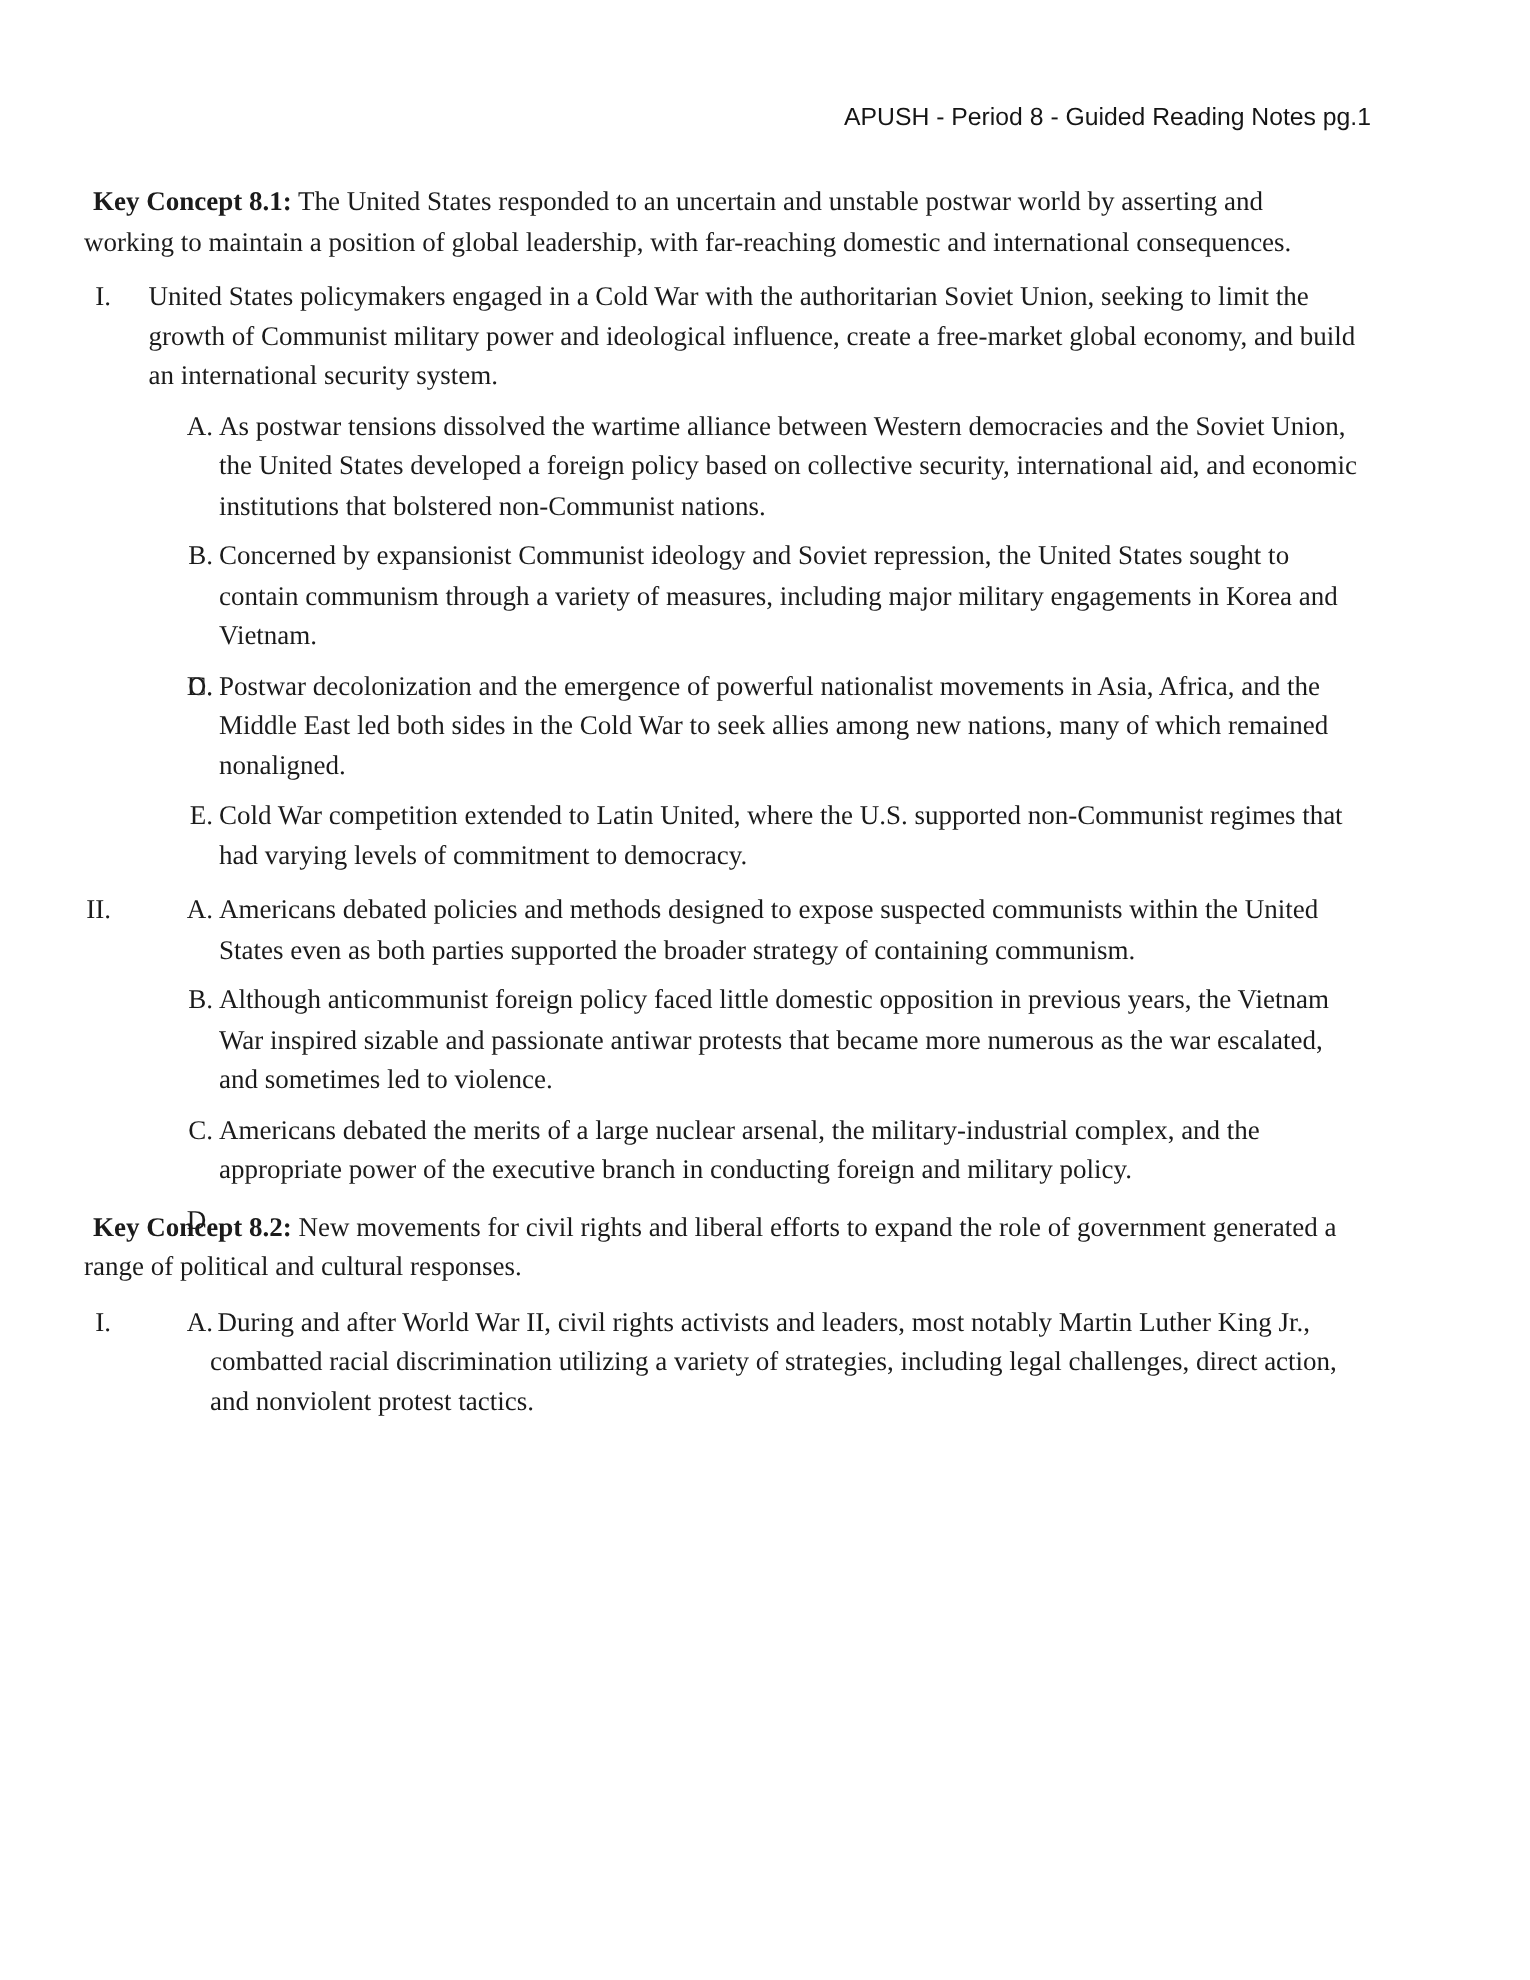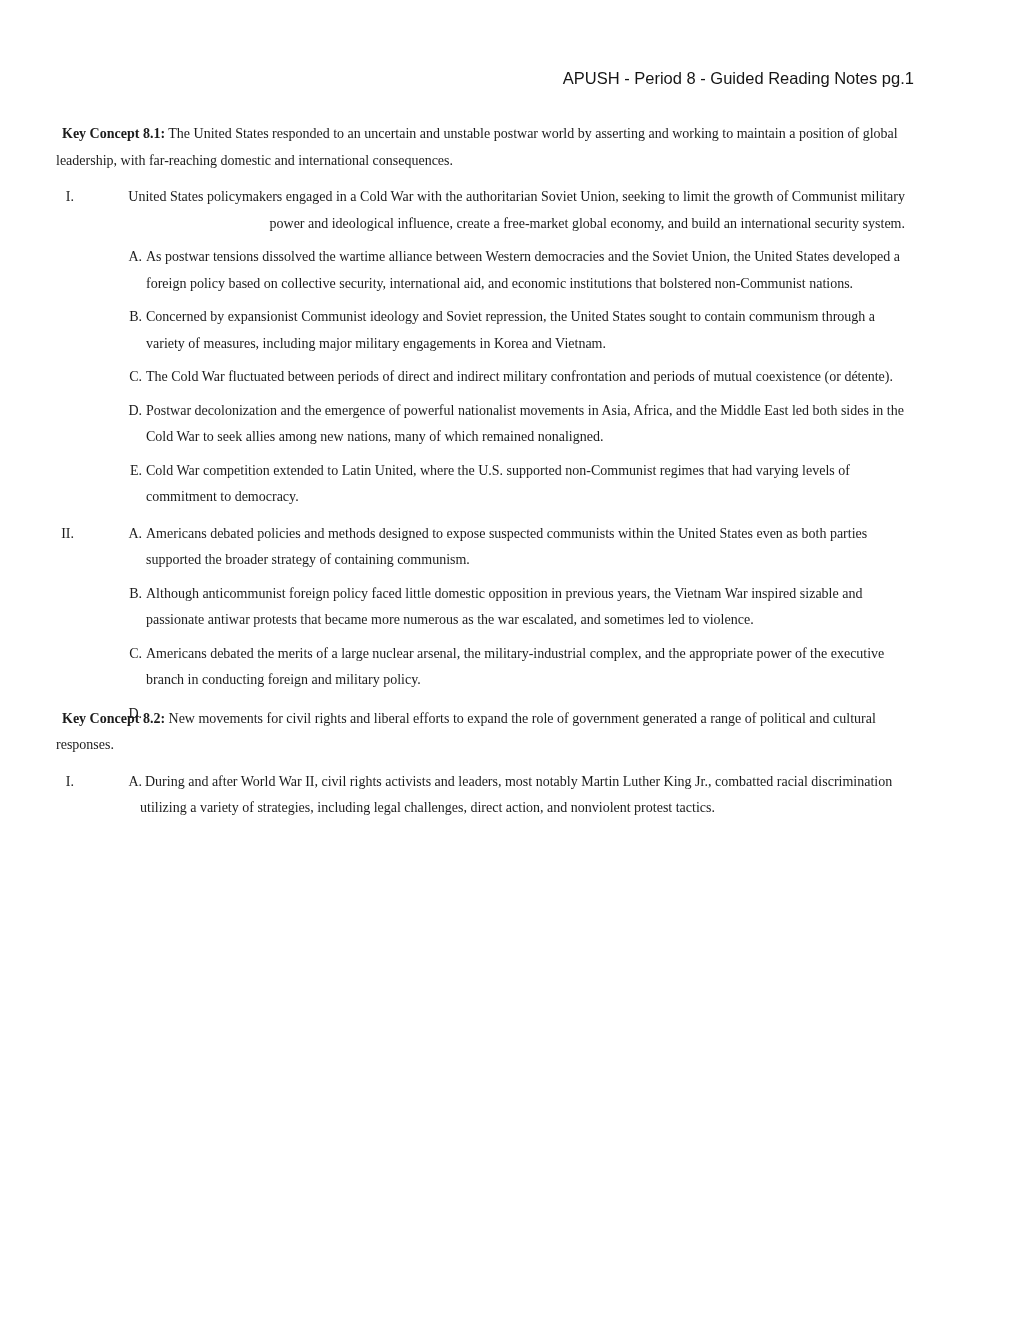--- a/index.html
+++ b/index.html
@@ -23,21 +23,21 @@
   .doc-header {
     padding: 68px 106px 0 0;
     text-align: right;
     font-family: "Liberation Sans", sans-serif;
     font-size: 16.5px;
     line-height: 21px;
     color: #151515;
   }
   .content {
     padding-top: 32px;
-    font-size: 14px;
+    font-size: 18px;
     line-height: 26.5px;
   }
   .content > :first-child { margin-top: 0; }
   p { margin: 0; }
   .kc {
     margin: 12px 115px 0 56px;
     text-indent: 6px;
   }
   .kc .b { font-weight: bold; }
   .sec {
@@ -47,21 +47,20 @@
   .sec > .num {
     position: absolute;
     left: 40px;
     top: 0;
     width: 34px;
     text-align: right;
   }
   .sec > .body {
     margin-left: 99px;
     margin-right: 115px;
-    text-align: right;
   }
   .sec.s82 > .body {
     margin-left: 105px;
     margin-right: 114px;
     text-indent: 9px;
   }
   .pt {
     position: relative;
     margin-top: 7px;
   }
@@ -105,21 +104,20 @@
       <div class="body">As postwar tensions dissolved the wartime alliance between Western democracies and the Soviet Union, the United States developed a foreign policy based on collective security, international aid, and economic institutions that bolstered non-Communist nations.</div>
     </div>
 
     <div class="pt">
       <span class="num">B.</span>
       <div class="body">Concerned by expansionist Communist ideology and Soviet repression, the United States sought to contain communism through a variety of measures, including major military engagements in Korea and Vietnam.</div>
     </div>
 
     <div class="pt">
       <span class="num">C.</span>
-      <div class="body">The Cold War fluctuated between periods of direct and indirect military confrontation and periods of mutual coexistence (or détente).</div>
     </div>
 
     <div class="pt">
       <span class="num">D.</span>
       <div class="body">Postwar decolonization and the emergence of powerful nationalist movements in Asia, Africa, and the Middle East led both sides in the Cold War to seek allies among new nations, many of which remained nonaligned.</div>
     </div>
 
     <div class="pt">
       <span class="num">E.</span>
       <div class="body">Cold War competition extended to Latin United, where the U.S. supported non-Communist regimes that had varying levels of commitment to democracy.</div>

